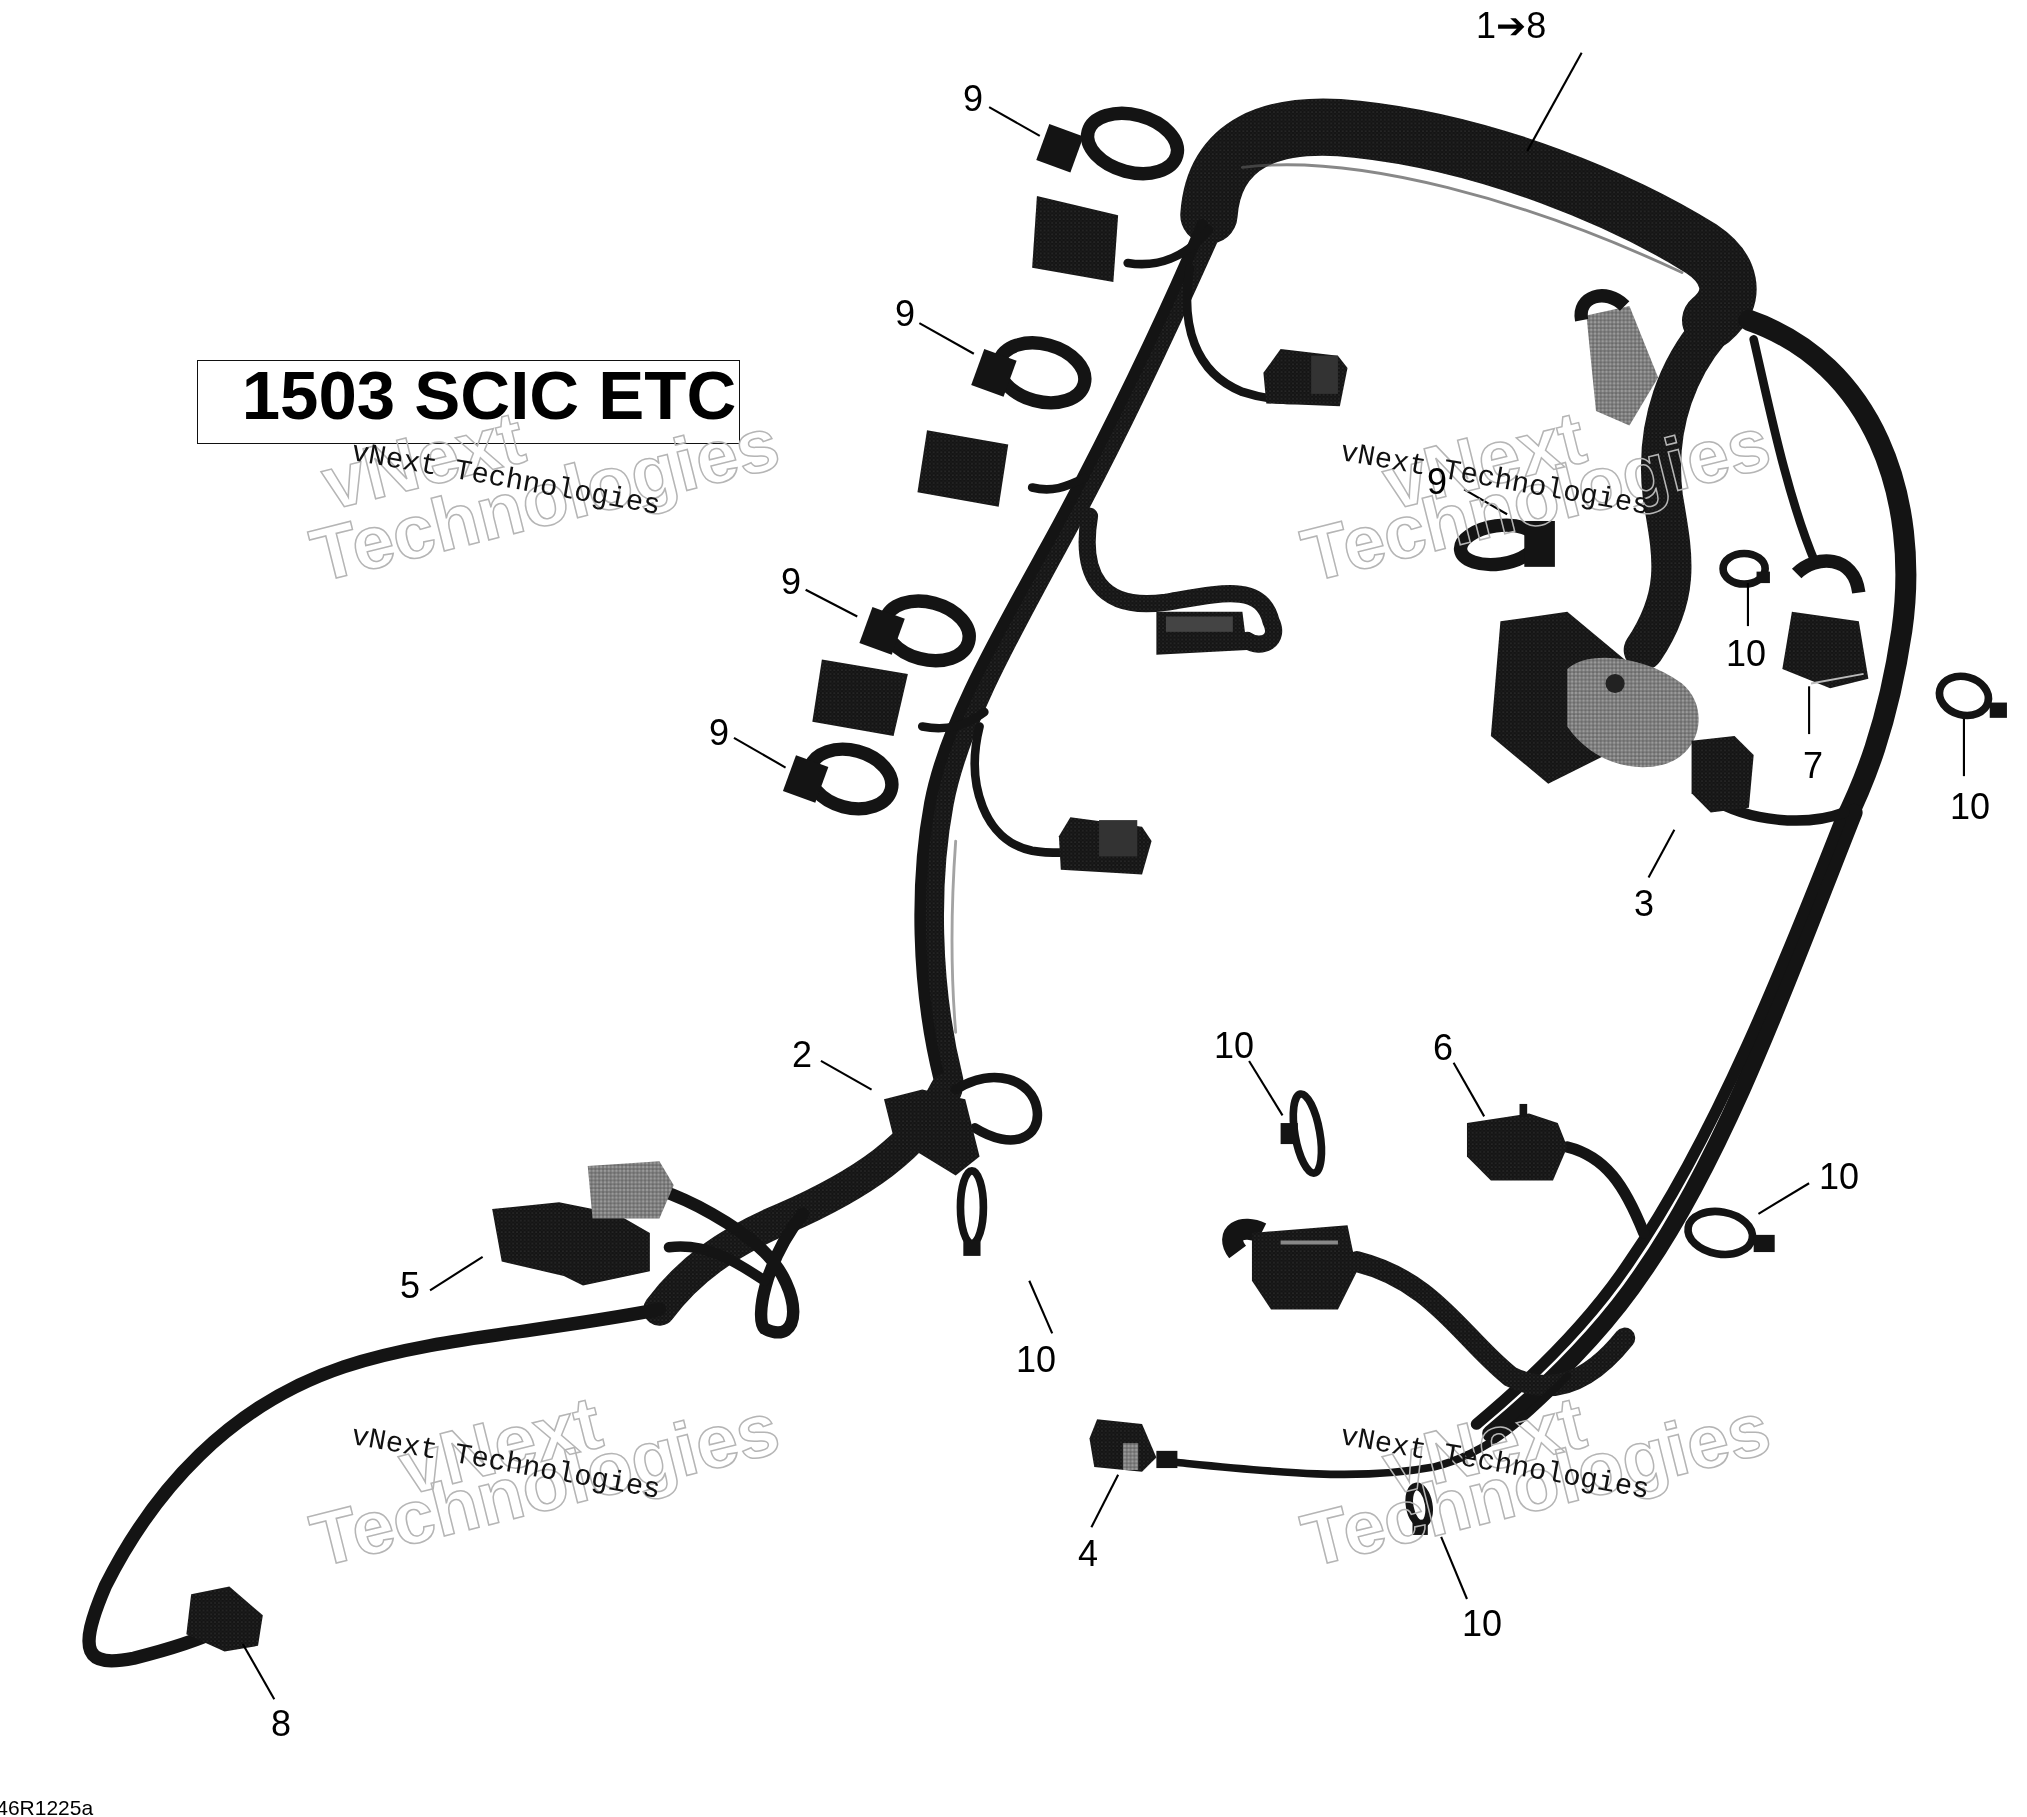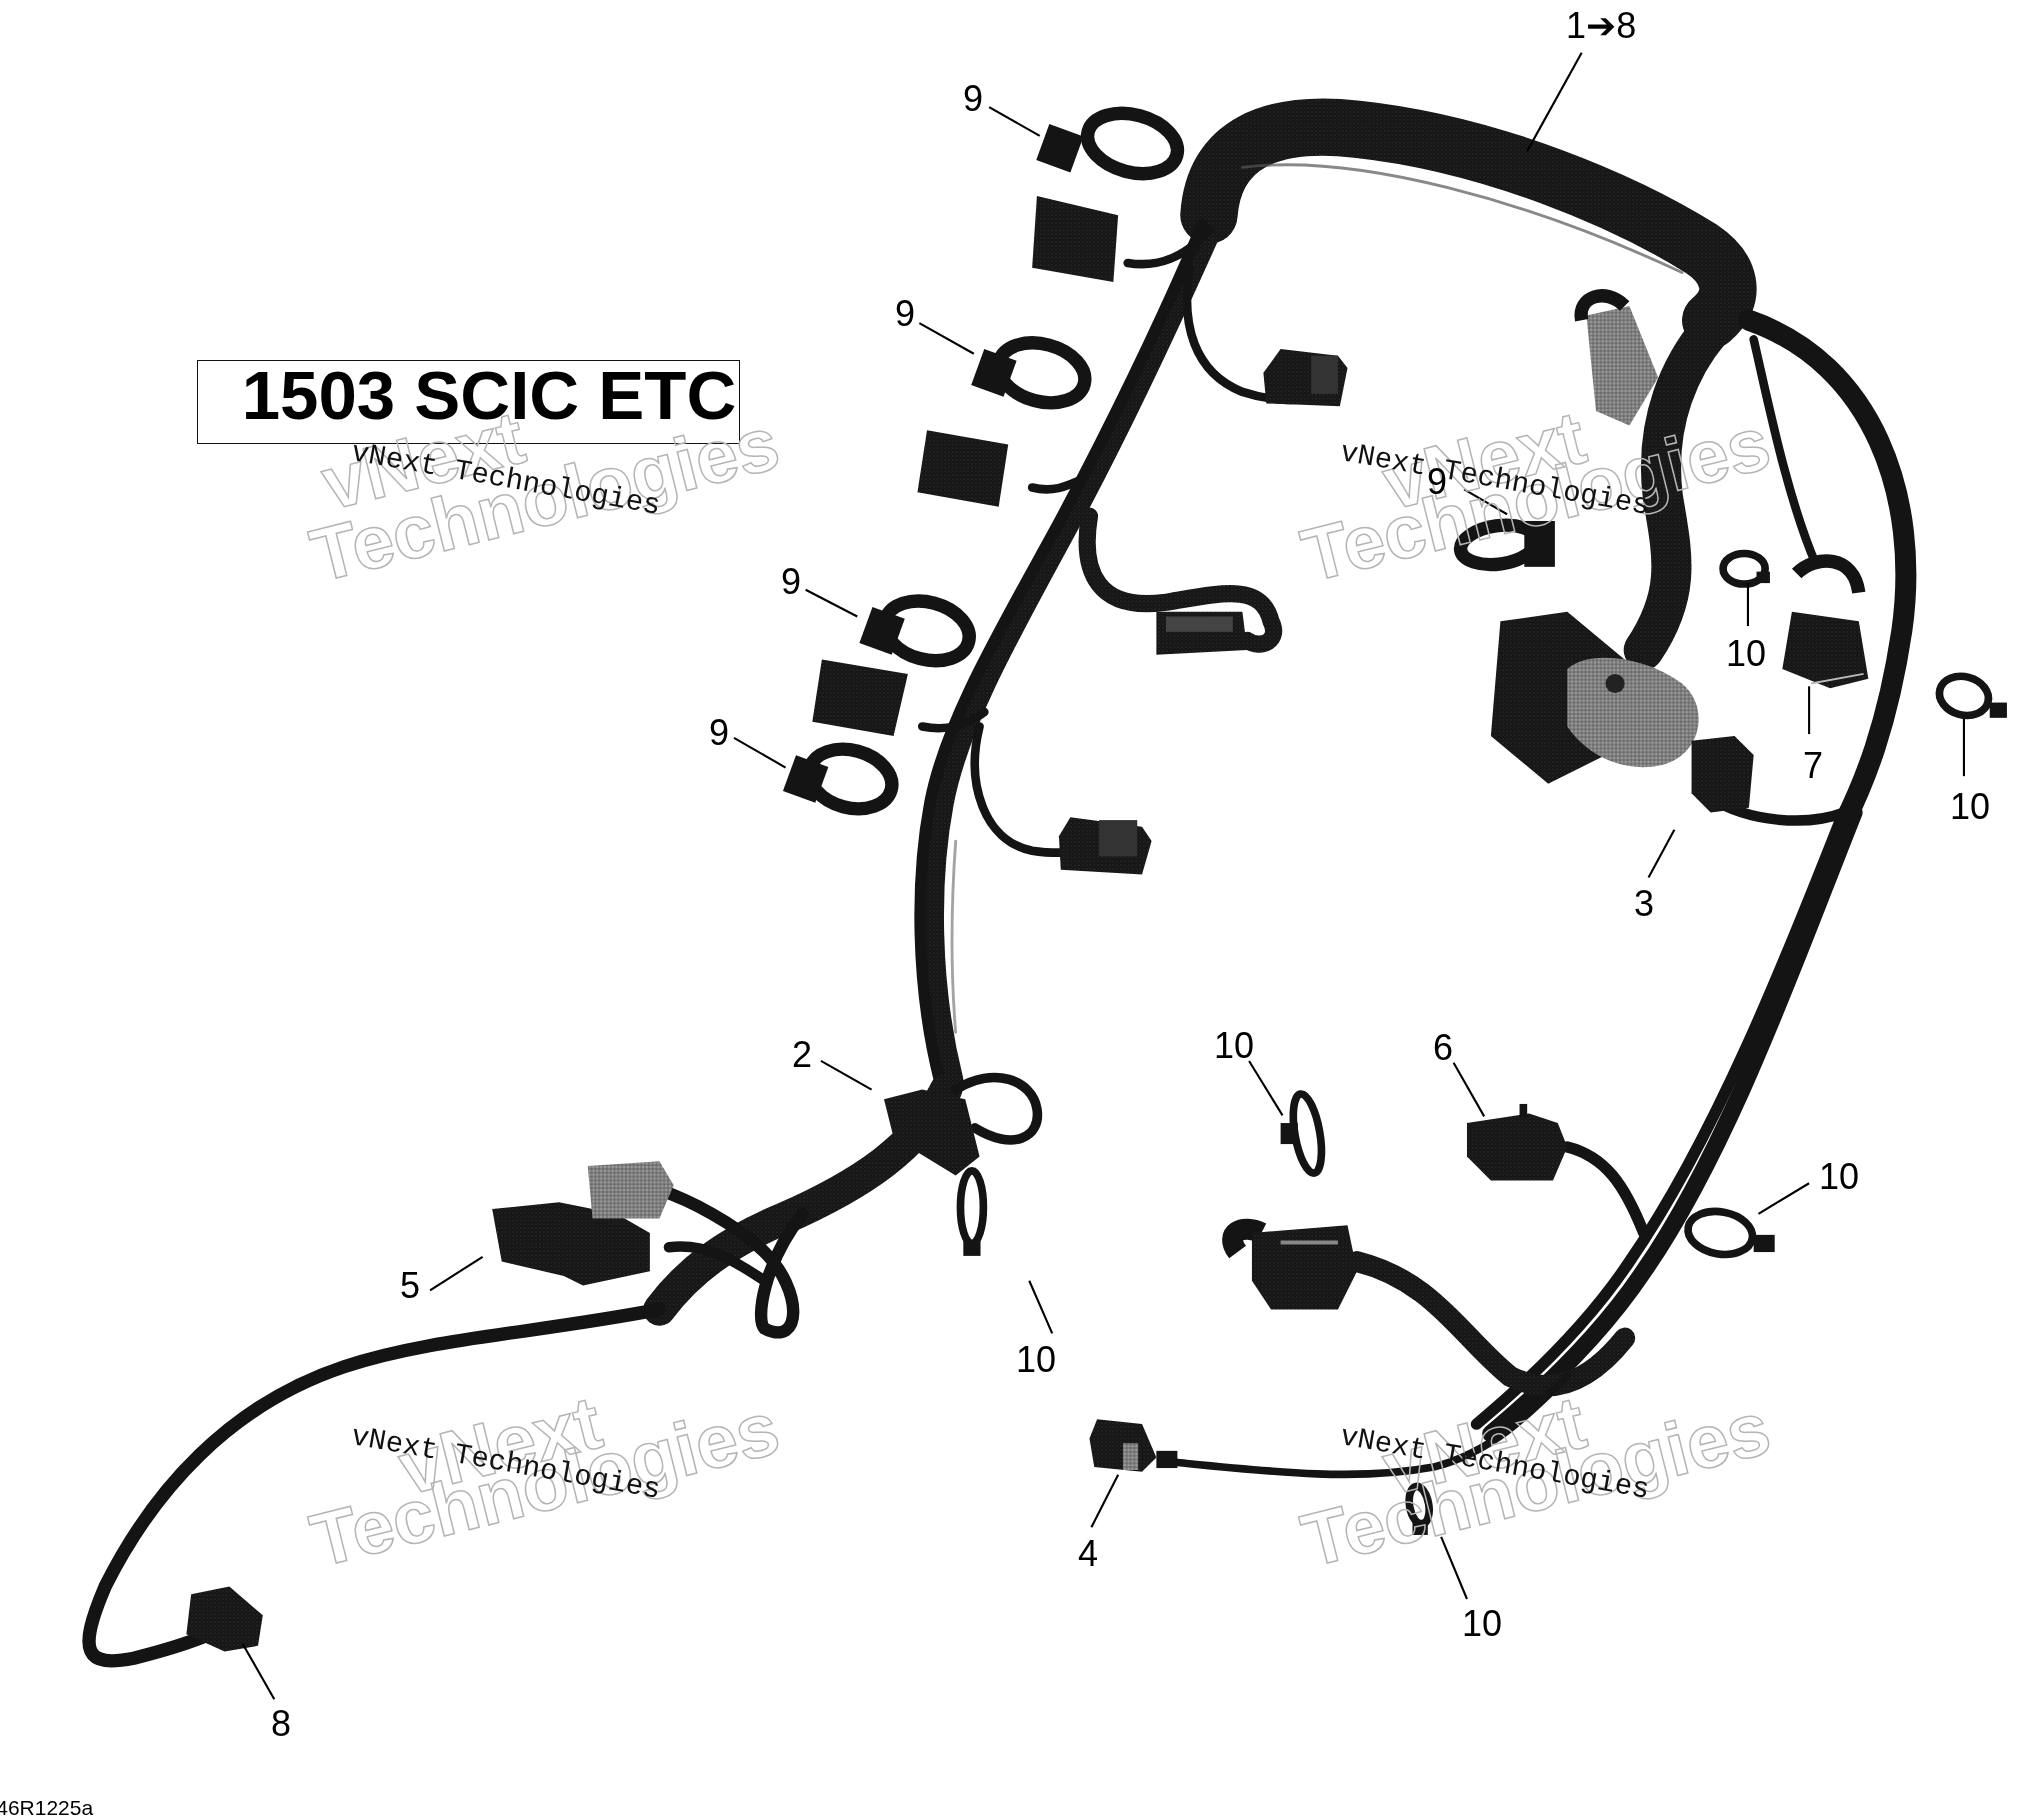--- a/index.html
+++ b/index.html
@@ -247,21 +247,21 @@
   <div class="wm-serif" style="left:1343px; top:438px; transform: rotate(10deg);">vNext Technologies</div>
 
   <div class="wm-outline" style="left:392px; top:1434px; transform: rotate(-14deg);">vNext</div>
   <div class="wm-outline" style="left:304px; top:1506px; transform: rotate(-14deg);">Technologies</div>
   <div class="wm-serif" style="left:354px; top:1422px; transform: rotate(10deg);">vNext Technologies</div>
 
   <div class="wm-outline" style="left:1376px; top:1434px; transform: rotate(-14deg);">vNext</div>
   <div class="wm-outline" style="left:1295px; top:1506px; transform: rotate(-14deg);">Technologies</div>
   <div class="wm-serif" style="left:1343px; top:1422px; transform: rotate(10deg);">vNext Technologies</div>
 
-  <span class="callout" style="left:1566px; top:7.6px;">1➔8</span>
+  <span class="callout" style="left:1476px; top:7.6px;">1➔8</span>
   <span class="callout" style="left:963px; top:81px;">9</span>
   <span class="callout" style="left:895px; top:296px;">9</span>
   <span class="callout" style="left:781px; top:564px;">9</span>
   <span class="callout" style="left:709px; top:715px;">9</span>
   <span class="callout" style="left:1427px; top:464px;">9</span>
   <span class="callout" style="left:1726px; top:636px;">10</span>
   <span class="callout" style="left:1803px; top:748px;">7</span>
   <span class="callout" style="left:1950px; top:789px;">10</span>
   <span class="callout" style="left:1634px; top:886px;">3</span>
   <span class="callout" style="left:792px; top:1037px;">2</span>

